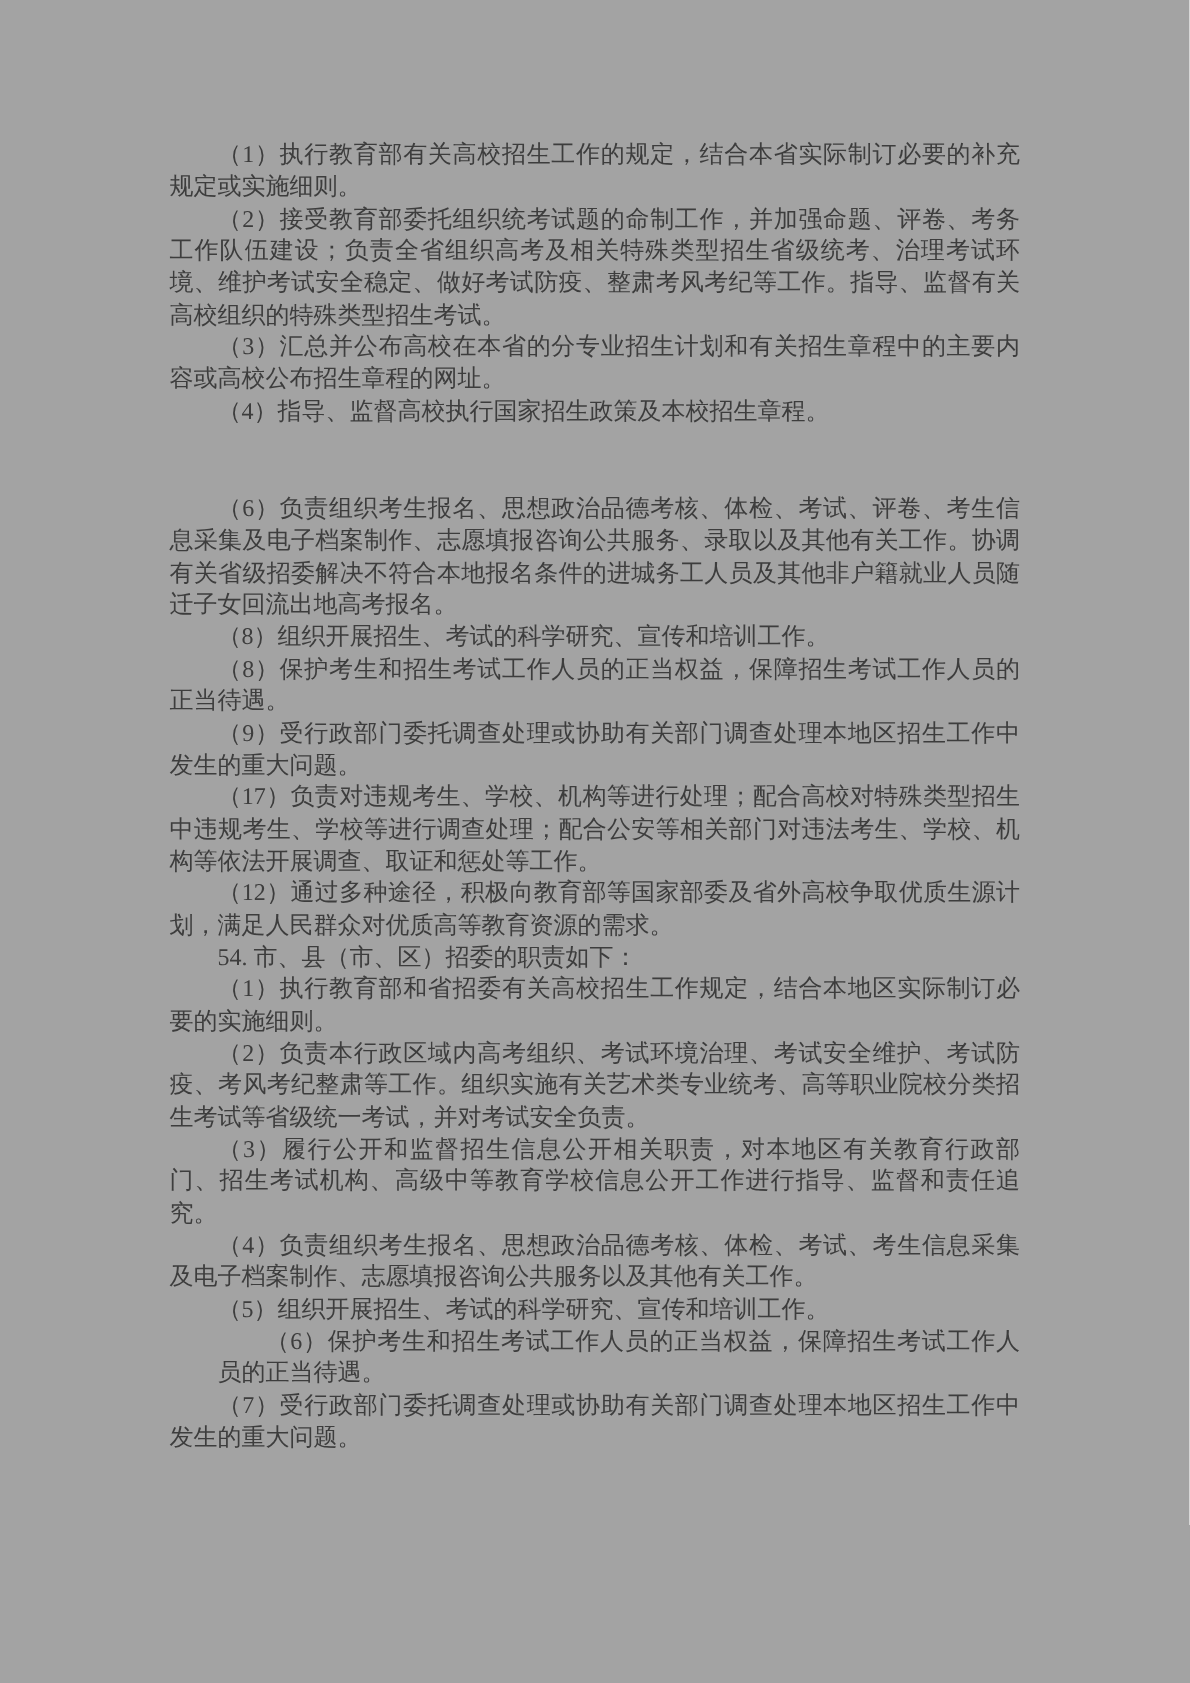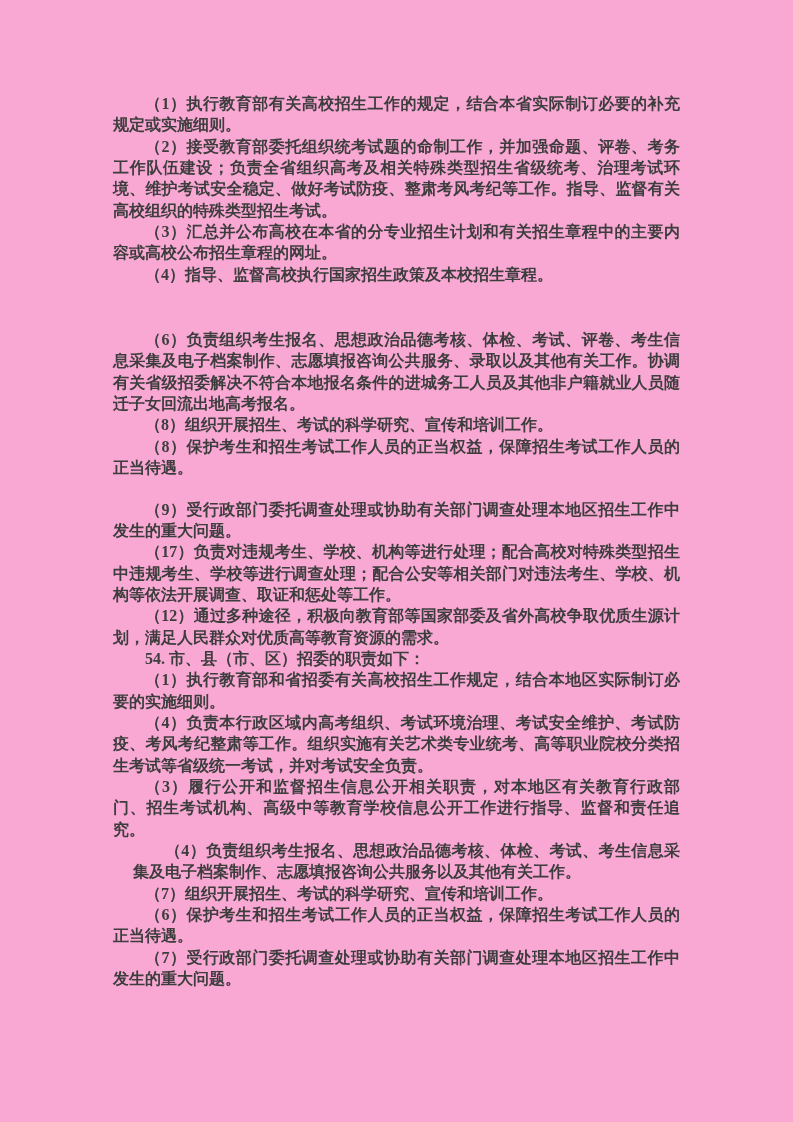--- a/index.html
+++ b/index.html
@@ -29,34 +29,34 @@
     line-height: 21.35px;
     color: #3d3d3d;
     text-align: justify;
     text-indent: 2em;
     word-break: normal;
   }
 </style>
 </head>
 <body>
 
-<div class="doc-page" style="background: #f9a8d4; font-weight: bold;">
+<div class="doc-page" style="background: #a3a3a3;">
   <div class="doc-content">
     <p style="color: rgb(61, 61, 61);">（1）执行教育部有关高校招生工作的规定，结合本省实际制订必要的补充规定或实施细则。</p>
     <p style="color: rgb(61, 61, 61);">（2）接受教育部委托组织统考试题的命制工作，并加强命题、评卷、考务工作队伍建设；负责全省组织高考及相关特殊类型招生省级统考、治理考试环境、维护考试安全稳定、做好考试防疫、整肃考风考纪等工作。指导、监督有关高校组织的特殊类型招生考试。</p>
     <p style="color: rgb(61, 61, 61);">（3）汇总并公布高校在本省的分专业招生计划和有关招生章程中的主要内容或高校公布招生章程的网址。</p>
     <p style="color: rgb(61, 61, 61);">（4）指导、监督高校执行国家招生政策及本校招生章程。</p>
     <p style="color: rgb(61, 61, 61); margin-top: 44px;">（6）负责组织考生报名、思想政治品德考核、体检、考试、评卷、考生信息采集及电子档案制作、志愿填报咨询公共服务、录取以及其他有关工作。协调有关省级招委解决不符合本地报名条件的进城务工人员及其他非户籍就业人员随迁子女回流出地高考报名。</p>
     <p style="color: rgb(61, 61, 61);">（8）组织开展招生、考试的科学研究、宣传和培训工作。</p>
     <p style="color: rgb(61, 61, 61);">（8）保护考生和招生考试工作人员的正当权益，保障招生考试工作人员的正当待遇。</p>
-    <p style="color: rgb(61, 61, 61); margin-top: 20px;">（9）受行政部门委托调查处理或协助有关部门调查处理本地区招生工作中发生的重大问题。</p>
+    <p style="color: rgb(61, 61, 61);">（9）受行政部门委托调查处理或协助有关部门调查处理本地区招生工作中发生的重大问题。</p>
     <p style="color: rgb(61, 61, 61);">（17）负责对违规考生、学校、机构等进行处理；配合高校对特殊类型招生中违规考生、学校等进行调查处理；配合公安等相关部门对违法考生、学校、机构等依法开展调查、取证和惩处等工作。</p>
     <p style="color: rgb(61, 61, 61);">（12）通过多种途径，积极向教育部等国家部委及省外高校争取优质生源计划，满足人民群众对优质高等教育资源的需求。</p>
     <p style="color: rgb(61, 61, 61);">54. 市、县（市、区）招委的职责如下：</p>
     <p style="color: rgb(61, 61, 61);">（1）执行教育部和省招委有关高校招生工作规定，结合本地区实际制订必要的实施细则。</p>
-    <p style="color: rgb(61, 61, 61);">（4）负责本行政区域内高考组织、考试环境治理、考试安全维护、考试防疫、考风考纪整肃等工作。组织实施有关艺术类专业统考、高等职业院校分类招生考试等省级统一考试，并对考试安全负责。</p>
+    <p style="color: rgb(61, 61, 61);">（2）负责本行政区域内高考组织、考试环境治理、考试安全维护、考试防疫、考风考纪整肃等工作。组织实施有关艺术类专业统考、高等职业院校分类招生考试等省级统一考试，并对考试安全负责。</p>
     <p style="color: rgb(61, 61, 61);">（3）履行公开和监督招生信息公开相关职责，对本地区有关教育行政部门、招生考试机构、高级中等教育学校信息公开工作进行指导、监督和责任追究。</p>
-    <p style="color: rgb(61, 61, 61); margin-left: 20px;">（4）负责组织考生报名、思想政治品德考核、体检、考试、考生信息采集及电子档案制作、志愿填报咨询公共服务以及其他有关工作。</p>
-    <p style="color: rgb(61, 61, 61);">（7）组织开展招生、考试的科学研究、宣传和培训工作。</p>
-    <p style="color: rgb(61, 61, 61);">（6）保护考生和招生考试工作人员的正当权益，保障招生考试工作人员的正当待遇。</p>
+    <p style="color: rgb(61, 61, 61);">（4）负责组织考生报名、思想政治品德考核、体检、考试、考生信息采集及电子档案制作、志愿填报咨询公共服务以及其他有关工作。</p>
+    <p style="color: rgb(61, 61, 61);">（5）组织开展招生、考试的科学研究、宣传和培训工作。</p>
+    <p style="color: rgb(61, 61, 61); margin-left: 32px;">（6）保护考生和招生考试工作人员的正当权益，保障招生考试工作人员的正当待遇。</p>
     <p style="color: rgb(61, 61, 61);">（7）受行政部门委托调查处理或协助有关部门调查处理本地区招生工作中发生的重大问题。</p>
   </div>
 </div>
 
 </body></html>

